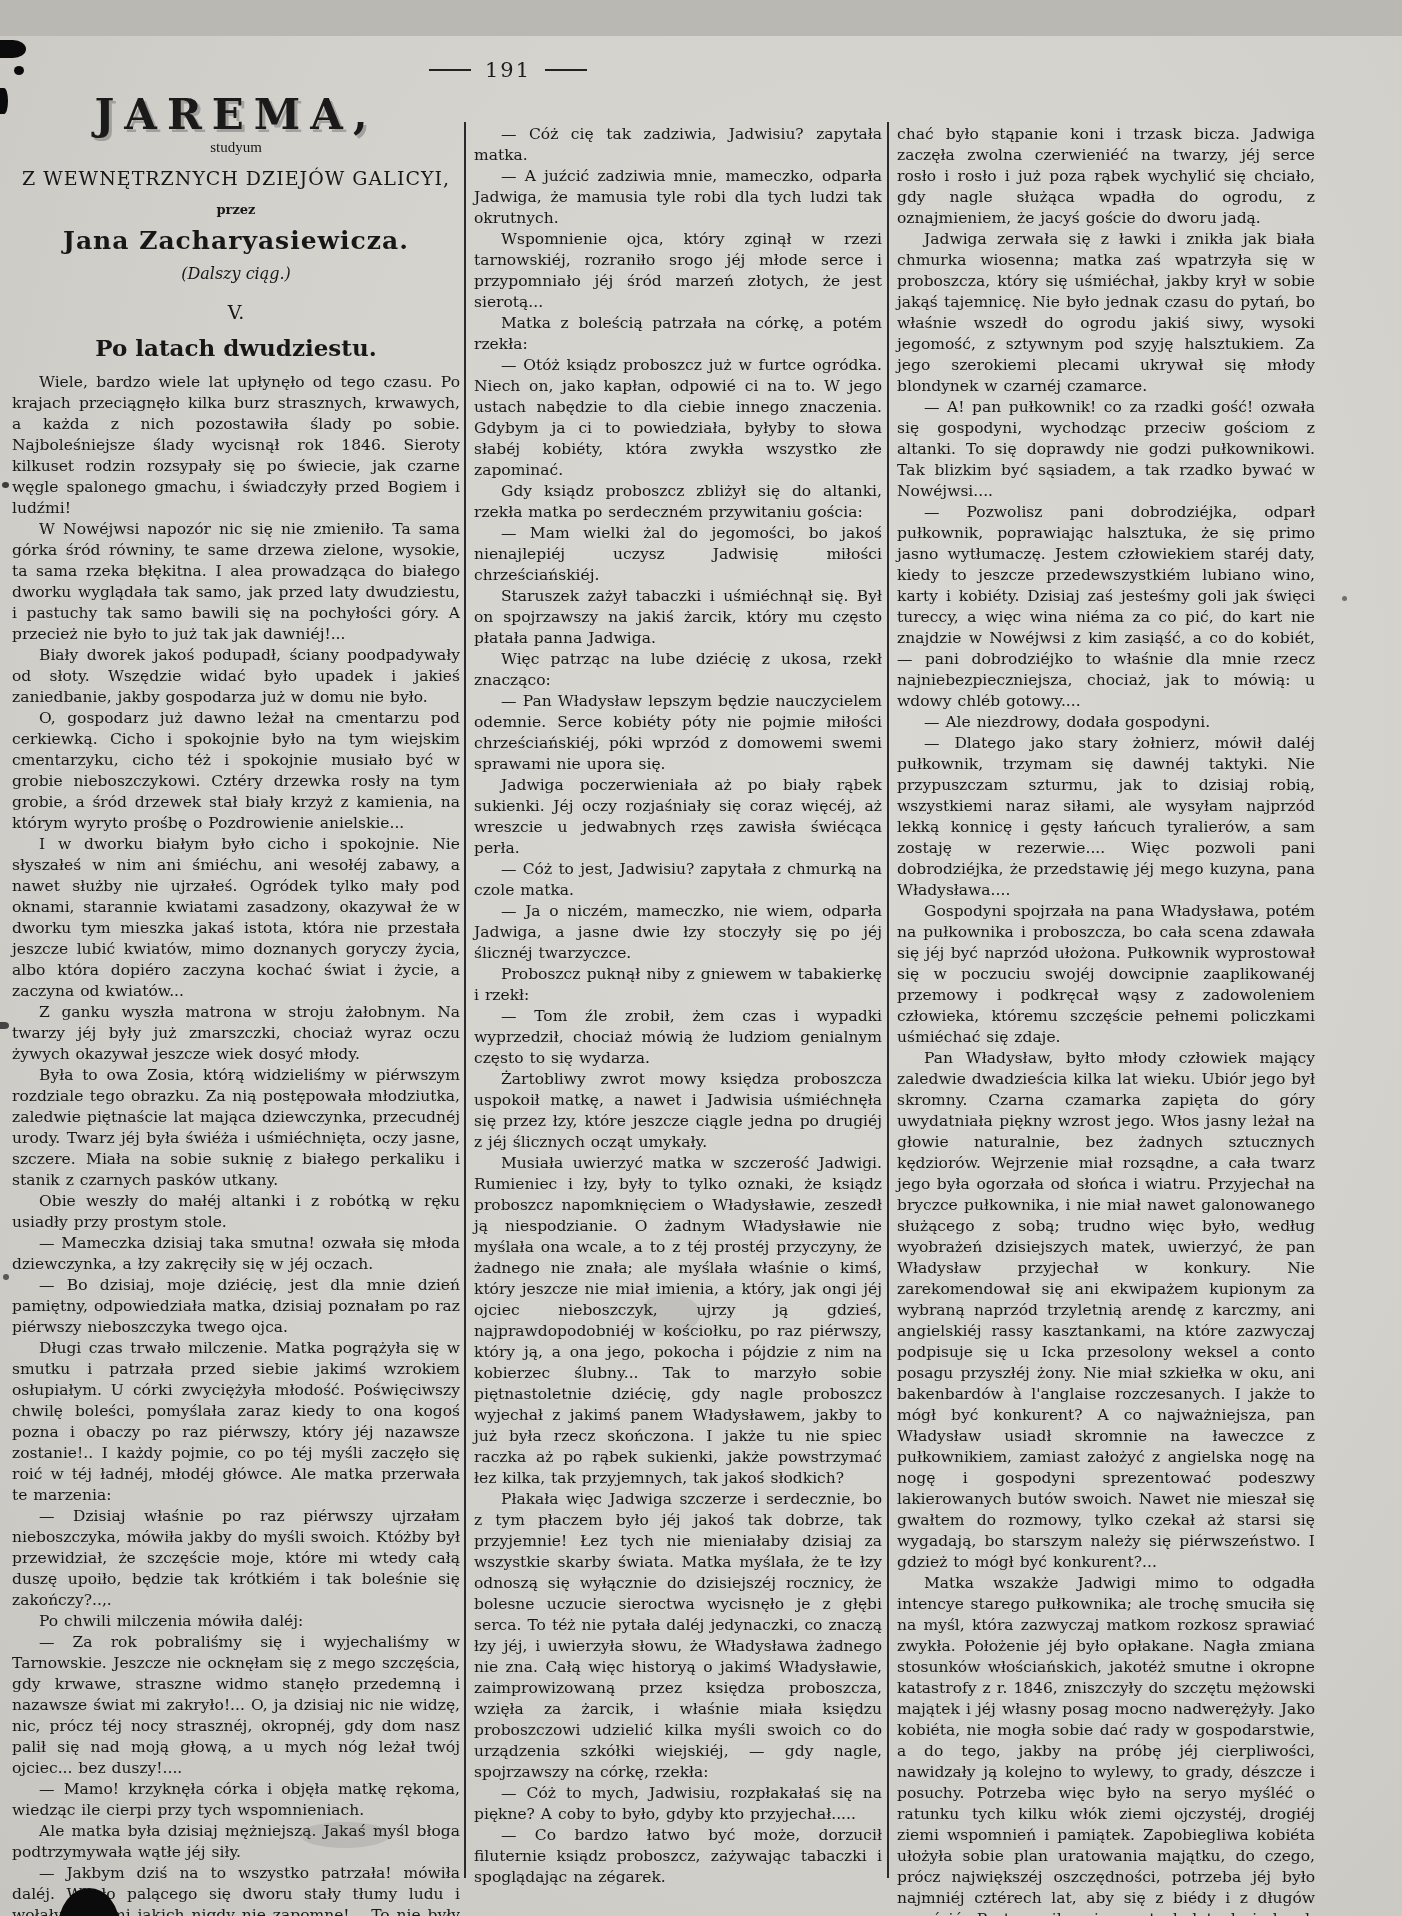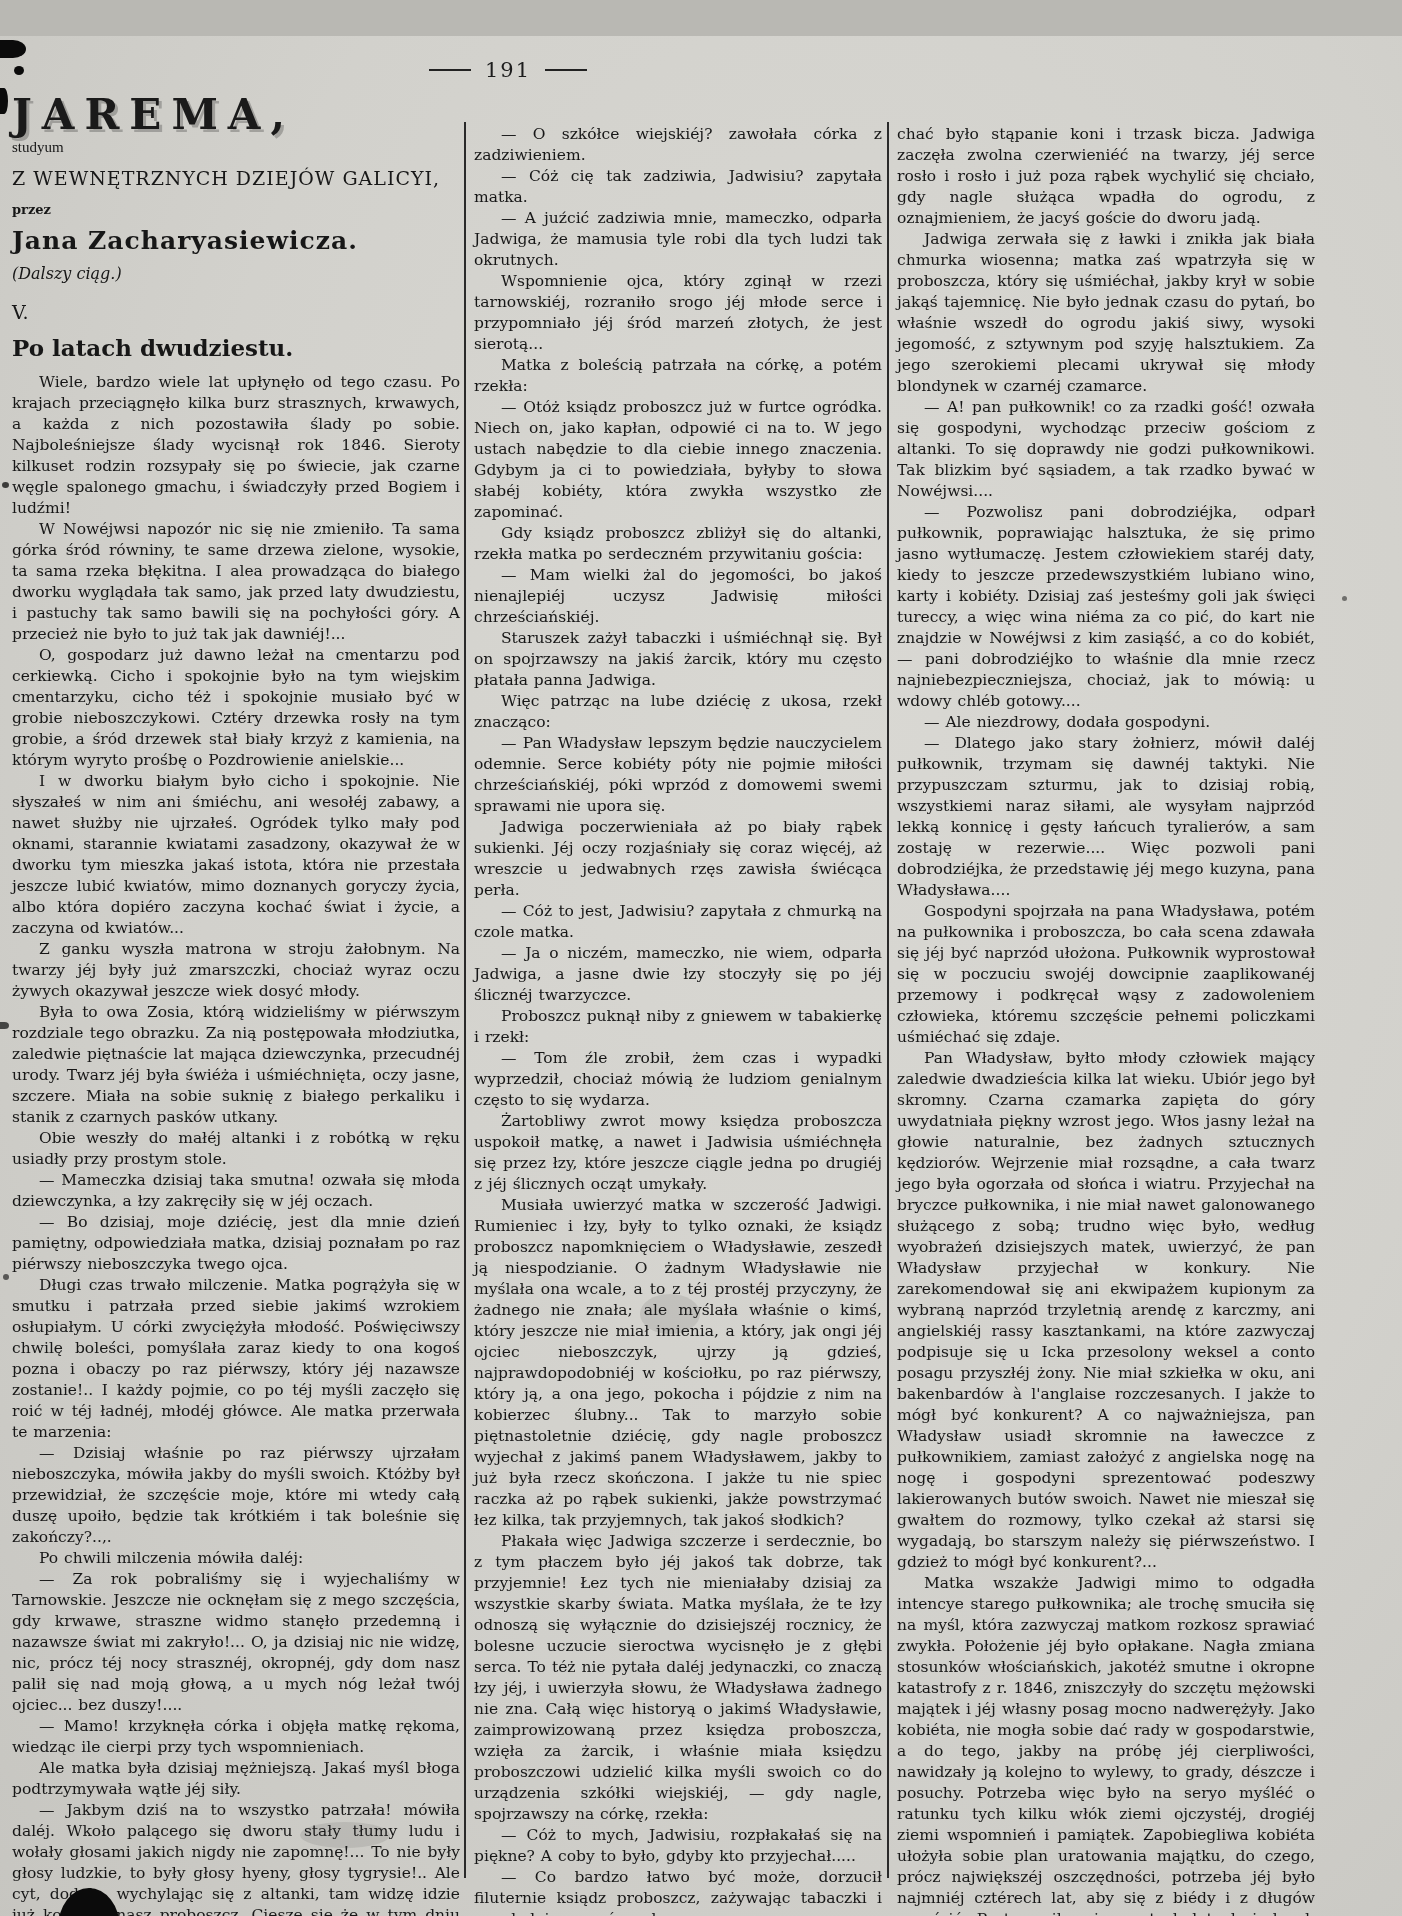--- a/index.html
+++ b/index.html
@@ -27,21 +27,21 @@
   .col{position:absolute;text-align:justify;font-size:15.5px;line-height:21px;color:#171717;}
   #col1{left:12px;  top:52px; width:448px;}
   #col2{left:474px; top:88px; width:408px;}
   #col3{left:897px; top:88px; width:418px;}
   .para{margin:0;text-indent:27px;word-spacing:1px;}
   #col3 .para:first-child{text-indent:0;}
   .vrule{position:absolute;width:2px;background:#2a2a2a;top:86px;height:1756px;}
   #vrule1{left:464px;}
   #vrule2{left:887px;}
   
-  #masthead{margin-bottom:14px;text-indent:0;}
+  #masthead{text-align:center;margin-bottom:14px;text-indent:0;}
   #m-title{
     font-size:42px;font-weight:bold;letter-spacing:10px;
     color:#1a1a1a;text-shadow:3px 3px 0 rgba(40,40,40,.28);
     margin-top:16px;
   }
   #m-genre{font-size:15px;margin-top:12px;font-family:Liberation Serif, serif;}
   #m-subtitle{font-size:19px;letter-spacing:1px;margin-top:10px;}
   #m-przez{font-size:13px;font-weight:bold;margin-top:10px;}
   #m-author{font-size:25px;font-weight:bold;letter-spacing:1px;margin-top:10px;}
   #m-cont{font-size:16px;font-style:italic;margin-top:12px;}
@@ -82,40 +82,40 @@
       <div id="m-subtitle">Z WEWNĘTRZNYCH DZIEJÓW GALICYI,</div>
       <div id="m-przez">przez</div>
       <div id="m-author">Jana Zacharyasiewicza.</div>
       <div id="m-cont">(Dalszy ciąg.)</div>
       <div id="m-chnum">V.</div>
       <div id="m-chtitle">Po latach dwudziestu.</div>
     </div>
     <div>
         <p class="para">Wiele, bardzo wiele lat upłynęło od tego czasu. Po krajach przeciągnęło kilka burz strasznych, krwawych, a każda z nich pozostawiła ślady po sobie. Najboleśniejsze ślady wycisnął rok 1846. Sieroty kilkuset rodzin rozsypały się po świecie, jak czarne węgle spalonego gmachu, i świadczyły przed Bogiem i ludźmi!</p>
         <p class="para">W Nowéjwsi napozór nic się nie zmieniło. Ta sama górka śród równiny, te same drzewa zielone, wysokie, ta sama rzeka błękitna. I alea prowadząca do białego dworku wyglądała tak samo, jak przed laty dwudziestu, i pastuchy tak samo bawili się na pochyłości góry. A przecież nie było to już tak jak dawniéj!...</p>
+        <p class="para">Biały dworek jakoś podupadł, ściany poodpadywały od słoty. Wszędzie widać było upadek i jakieś zaniedbanie, jakby gospodarza już w domu nie było.</p>
         <p class="para">O, gospodarz już dawno leżał na cmentarzu pod cerkiewką. Cicho i spokojnie było na tym wiejskim cmentarzyku, cicho téż i spokojnie musiało być w grobie nieboszczykowi. Cztéry drzewka rosły na tym grobie, a śród drzewek stał biały krzyż z kamienia, na którym wyryto prośbę o Pozdrowienie anielskie...</p>
         <p class="para">I w dworku białym było cicho i spokojnie. Nie słyszałeś w nim ani śmiéchu, ani wesołéj zabawy, a nawet służby nie ujrzałeś. Ogródek tylko mały pod oknami, starannie kwiatami zasadzony, okazywał że w dworku tym mieszka jakaś istota, która nie przestała jeszcze lubić kwiatów, mimo doznanych goryczy życia, albo która dopiéro zaczyna kochać świat i życie, a zaczyna od kwiatów...</p>
         <p class="para">Z ganku wyszła matrona w stroju żałobnym. Na twarzy jéj były już zmarszczki, chociaż wyraz oczu żywych okazywał jeszcze wiek dosyć młody.</p>
         <p class="para">Była to owa Zosia, którą widzieliśmy w piérwszym rozdziale tego obrazku. Za nią postępowała młodziutka, zaledwie piętnaście lat mająca dziewczynka, przecudnéj urody. Twarz jéj była świéża i uśmiéchnięta, oczy jasne, szczere. Miała na sobie suknię z białego perkaliku i stanik z czarnych pasków utkany.</p>
         <p class="para">Obie weszły do małéj altanki i z robótką w ręku usiadły przy prostym stole.</p>
         <p class="para">— Mameczka dzisiaj taka smutna! ozwała się młoda dziewczynka, a łzy zakręciły się w jéj oczach.</p>
         <p class="para">— Bo dzisiaj, moje dziécię, jest dla mnie dzień pamiętny, odpowiedziała matka, dzisiaj poznałam po raz piérwszy nieboszczyka twego ojca.</p>
         <p class="para">Długi czas trwało milczenie. Matka pogrążyła się w smutku i patrzała przed siebie jakimś wzrokiem osłupiałym. U córki zwyciężyła młodość. Poświęciwszy chwilę boleści, pomyślała zaraz kiedy to ona kogoś pozna i obaczy po raz piérwszy, który jéj nazawsze zostanie!.. I każdy pojmie, co po téj myśli zaczęło się roić w téj ładnéj, młodéj główce. Ale matka przerwała te marzenia:</p>
         <p class="para">— Dzisiaj właśnie po raz piérwszy ujrzałam nieboszczyka, mówiła jakby do myśli swoich. Któżby był przewidział, że szczęście moje, które mi wtedy całą duszę upoiło, będzie tak krótkiém i tak boleśnie się zakończy?..,.</p>
         <p class="para">Po chwili milczenia mówiła daléj:</p>
         <p class="para">— Za rok pobraliśmy się i wyjechaliśmy w Tarnowskie. Jeszcze nie ocknęłam się z mego szczęścia, gdy krwawe, straszne widmo stanęło przedemną i nazawsze świat mi zakryło!... O, ja dzisiaj nic nie widzę, nic, prócz téj nocy strasznéj, okropnéj, gdy dom nasz palił się nad moją głową, a u mych nóg leżał twój ojciec... bez duszy!....</p>
         <p class="para">— Mamo! krzyknęła córka i objęła matkę rękoma, wiedząc ile cierpi przy tych wspomnieniach.</p>
         <p class="para">Ale matka była dzisiaj mężniejszą. Jakaś myśl błoga podtrzymywała wątłe jéj siły.</p>
         <p class="para">— Jakbym dziś na to wszystko patrzała! mówiła daléj. Wkoło palącego się dworu stały tłumy ludu i wołały głosami jakich nigdy nie zapomnę!... To nie były głosy ludzkie, to były głosy hyeny, głosy tygrysie!.. Ale cyt, dodała, wychylając się z altanki, tam widzę idzie już kochany nasz proboszcz. Cieszę się że w tym dniu coś dobrego uczynię dla ludu. Właśnie będziemy z proboszczem radzić o szkółce wiejskiéj.</p>
       </div>
   </div>
 
   <div class="col" id="col2">
     <div>
-        <p class="para">— O szkółce wiejskiéj? zawołała córka z zadziwieniem.</p>
         <p class="para">— Cóż cię tak zadziwia, Jadwisiu? zapytała matka.</p>
         <p class="para">— A juźcić zadziwia mnie, mameczko, odparła Jadwiga, że mamusia tyle robi dla tych ludzi tak okrutnych.</p>
         <p class="para">Wspomnienie ojca, który zginął w rzezi tarnowskiéj, rozraniło srogo jéj młode serce i przypomniało jéj śród marzeń złotych, że jest sierotą...</p>
         <p class="para">Matka z boleścią patrzała na córkę, a potém rzekła:</p>
         <p class="para">— Otóż ksiądz proboszcz już w furtce ogródka. Niech on, jako kapłan, odpowié ci na to. W jego ustach nabędzie to dla ciebie innego znaczenia. Gdybym ja ci to powiedziała, byłyby to słowa słabéj kobiéty, która zwykła wszystko złe zapominać.</p>
         <p class="para">Gdy ksiądz proboszcz zbliżył się do altanki, rzekła matka po serdeczném przywitaniu gościa:</p>
         <p class="para">— Mam wielki żal do jegomości, bo jakoś nienajlepiéj uczysz Jadwisię miłości chrześciańskiéj.</p>
         <p class="para">Staruszek zażył tabaczki i uśmiéchnął się. Był on spojrzawszy na jakiś żarcik, który mu często płatała panna Jadwiga.</p>
         <p class="para">Więc patrząc na lube dziécię z ukosa, rzekł znacząco:</p>
         <p class="para">— Pan Władysław lepszym będzie nauczycielem odemnie. Serce kobiéty póty nie pojmie miłości chrześciańskiéj, póki wprzód z domowemi swemi sprawami nie upora się.</p>

